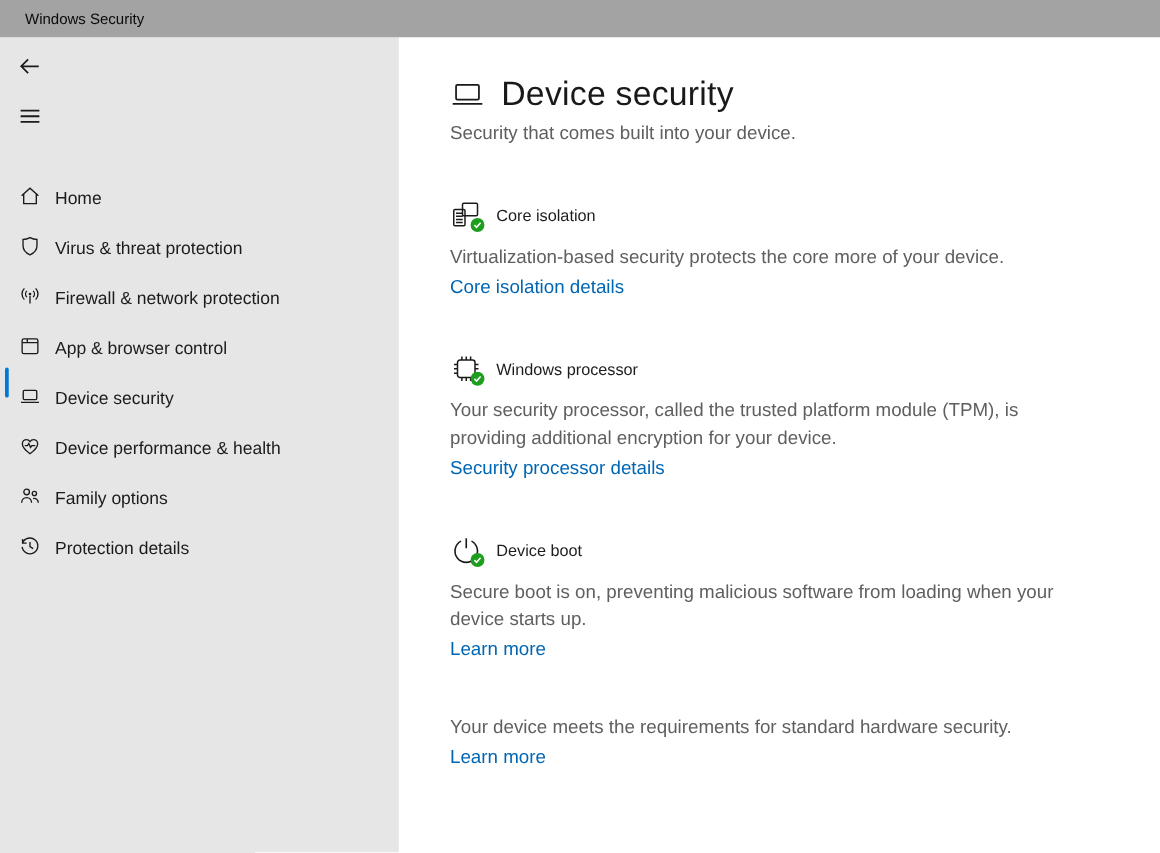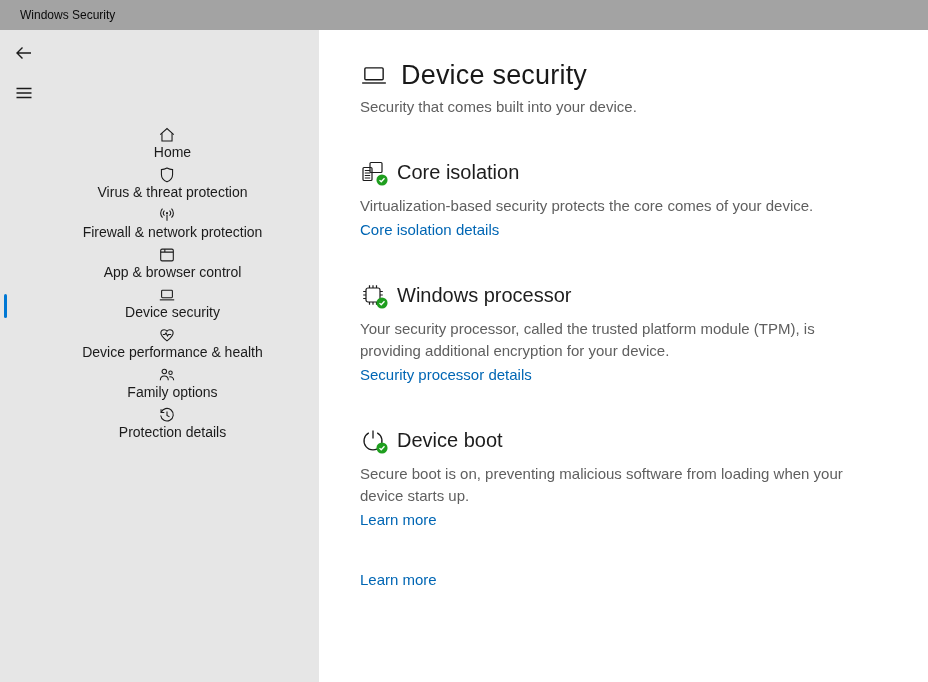--- a/index.html
+++ b/index.html
@@ -9,41 +9,41 @@
   .titlebar-text { font-size:12px; color:#0a0a0a; padding-left:20px; }
   .app { display:flex; height:652px; }
 
   
   .sidebar { width:319px; background:#e6e6e6; position:relative; flex:none; }
   .icon-btn { position:absolute; left:11px; width:26px; height:26px; display:flex;
               align-items:center; justify-content:center; color:#1b1b1b; cursor:default; }
   .back-btn { top:10px; }
   .menu-btn { top:50px; }
   .nav { position:absolute; top:96px; left:0; right:0; }
-  .nav-item { height:40px; display:flex; align-items:center; padding-left:15px;
-              position:relative; cursor:default;flex-direction:column; }
+  .nav-item { height:40px; display:flex; align-items:flex-end; padding-left:15px;
+              position:relative; cursor:default; }
   .nav-icon { width:18px; height:18px; color:#1b1b1b; display:flex; align-items:center;
               justify-content:center; flex:none; }
   .nav-label { font-size:14px; color:#1b1b1b; margin-left:11px; white-space:nowrap; }
   .accent-bar { display:none; position:absolute; left:4px; top:8px; width:3px;
                 height:24px; background:#0078d4; border-radius:2px; }
   .nav-item.selected .accent-bar { display:block; }
 
   
   .main { flex:1; background:#ffffff; padding:30px 0 0 41px; }
   .page-header { display:flex; align-items:center; gap:13px; }
   .page-header .hdr-icon { width:28px; height:28px; color:#191919; display:flex; align-items:center; }
   .page-title { font-size:27px; font-weight:300; color:#191919; letter-spacing:0.2px; }
   .page-subtitle { margin-top:7px; font-size:15px; color:#5f5f5f; }
 
   .section { margin-top:44px; width:505px; }
   .section-header { display:flex; align-items:center; gap:11px; }
   .badge-wrap { position:relative; width:26px; height:26px; color:#1b1b1b; flex:none; }
   .badge { position:absolute; right:-2px; bottom:-1px; width:12px; height:12px; }
-  .section-title { font-size:20px; font-weight:400; color:#1d1d1d; }
+  .section-title { font-size:13px; font-weight:400; color:#1d1d1d; }
   .section-desc { margin-top:10px; font-size:15px; line-height:22px; color:#5f5f5f; }
   .link { margin-top:4px; font-size:15px; color:#0066b4; cursor:pointer; width:max-content; }
   .footer-block { margin-top:43px; width:505px; }
 
   svg { display:block; }
 </style>
 </head>
 <body>
 
 <div class="titlebar">
@@ -192,21 +192,21 @@
           </svg>
           <span class="badge">
             <svg width="12" height="12" viewBox="0 0 14 14">
               <circle cx="7" cy="7" r="6.5" fill="#1e9e1e"></circle>
               <path d="M4.1 7.1 L6.1 9.1 L9.9 4.9" stroke="#fff" stroke-width="1.5" fill="none"></path>
             </svg>
           </span>
         </span>
         <span class="section-title">Core isolation</span>
       </div>
-      <div class="section-desc">Virtualization-based security protects the core comes of your device.</div>
+      <div class="section-desc">Virtualization-based security protects the core more of your device.</div>
       <div class="link">Core isolation details</div>
     </div>
 
     <div class="section">
       <div class="section-header">
         <span class="badge-wrap">
           <svg width="26" height="26" viewBox="0 0 26 26" fill="none" stroke="currentColor" stroke-width="1.2">
             <rect x="6" y="6" width="14" height="14" rx="2"></rect>
             <path d="M9.5 3.2 V6 M13 3.2 V6 M16.5 3.2 V6"></path>
             <path d="M9.5 20 V22.8 M13 20 V22.8 M16.5 20 V22.8"></path>
@@ -240,17 +240,18 @@
             </svg>
           </span>
         </span>
         <span class="section-title">Device boot</span>
       </div>
       <div class="section-desc">Secure boot is on, preventing malicious software from loading when your device starts up.</div>
       <div class="link">Learn more</div>
     </div>
 
     <div class="footer-block">
+      <div class="section-desc" style="margin-top:0">Your device meets the requirements for standard hardware security.</div>
       <div class="link">Learn more</div>
     </div>
 
   </div>
 </div>
 
 </body></html>

